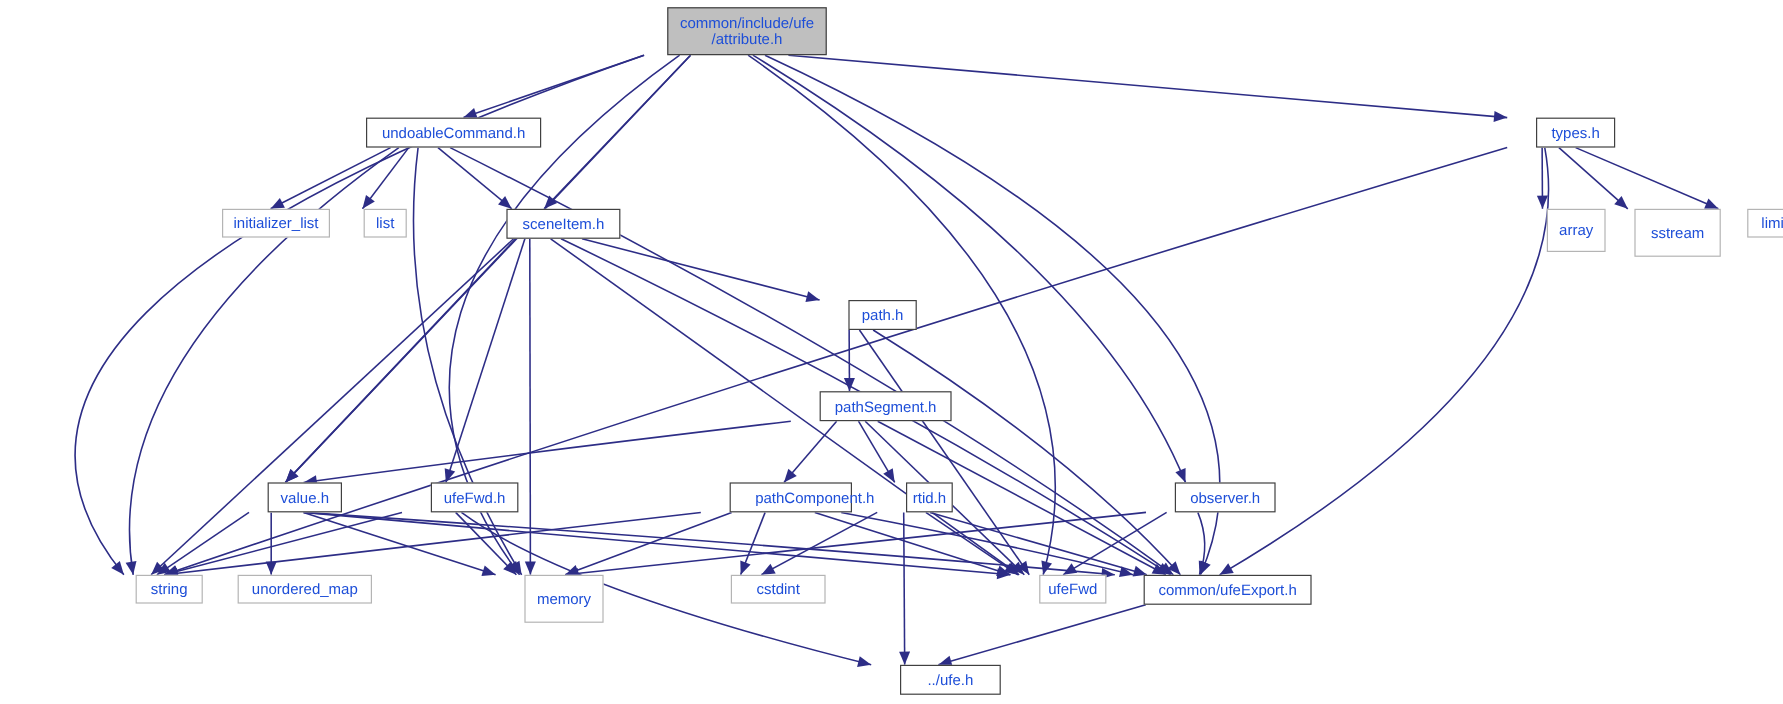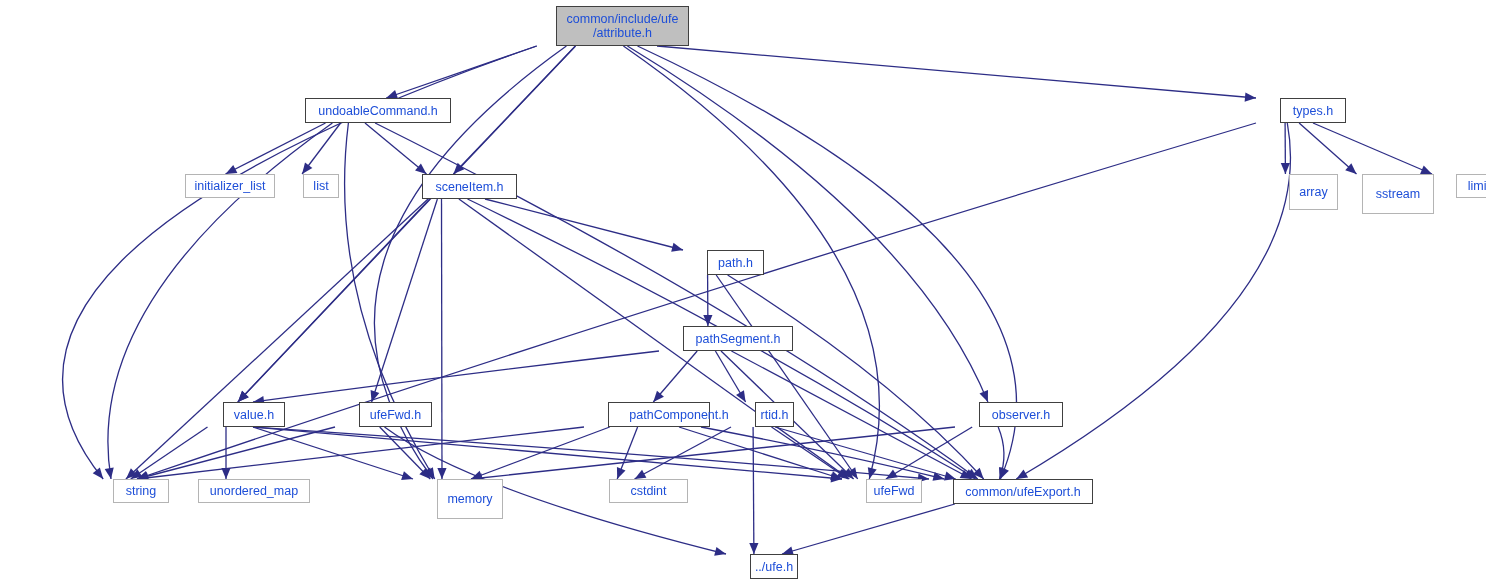--- a/index.html
+++ b/index.html
@@ -191,15 +191,15 @@
       <div class="node project" style="left: 331px; top: 402px; width: 73px; height: 25px;">ufeFwd.h</div>
       <div class="node project" style="left: 580px; top: 402px; width: 102px; height: 25px; padding-left: 40px;">pathComponent.h</div>
       <div class="node project" style="left: 727px; top: 402px; width: 39px; height: 25px;">rtid.h</div>
       <div class="node project" style="left: 951px; top: 402px; width: 84px; height: 25px;">observer.h</div>
       <div class="node system" style="left: 85px; top: 479px; width: 56px; height: 24px;">string</div>
       <div class="node system" style="left: 170px; top: 479px; width: 112px; height: 24px;">unordered_map</div>
       <div class="node system" style="left: 409px; top: 479px; width: 66px; height: 40px;">memory</div>
       <div class="node system" style="left: 581px; top: 479px; width: 79px; height: 24px;">cstdint</div>
       <div class="node system" style="left: 838px; top: 479px; width: 56px; height: 24px;">ufeFwd</div>
       <div class="node project" style="left: 925px; top: 479px; width: 140px; height: 25px;">common/ufeExport.h</div>
-      <div class="node project" style="left: 722px; top: 554px; width: 48px; height: 25px;">../ufe.h</div>
+      <div class="node project" style="left: 722px; top: 554px; width: 84px; height: 25px;">../ufe.h</div>
     </div>
 </div>
 
 </body></html>

